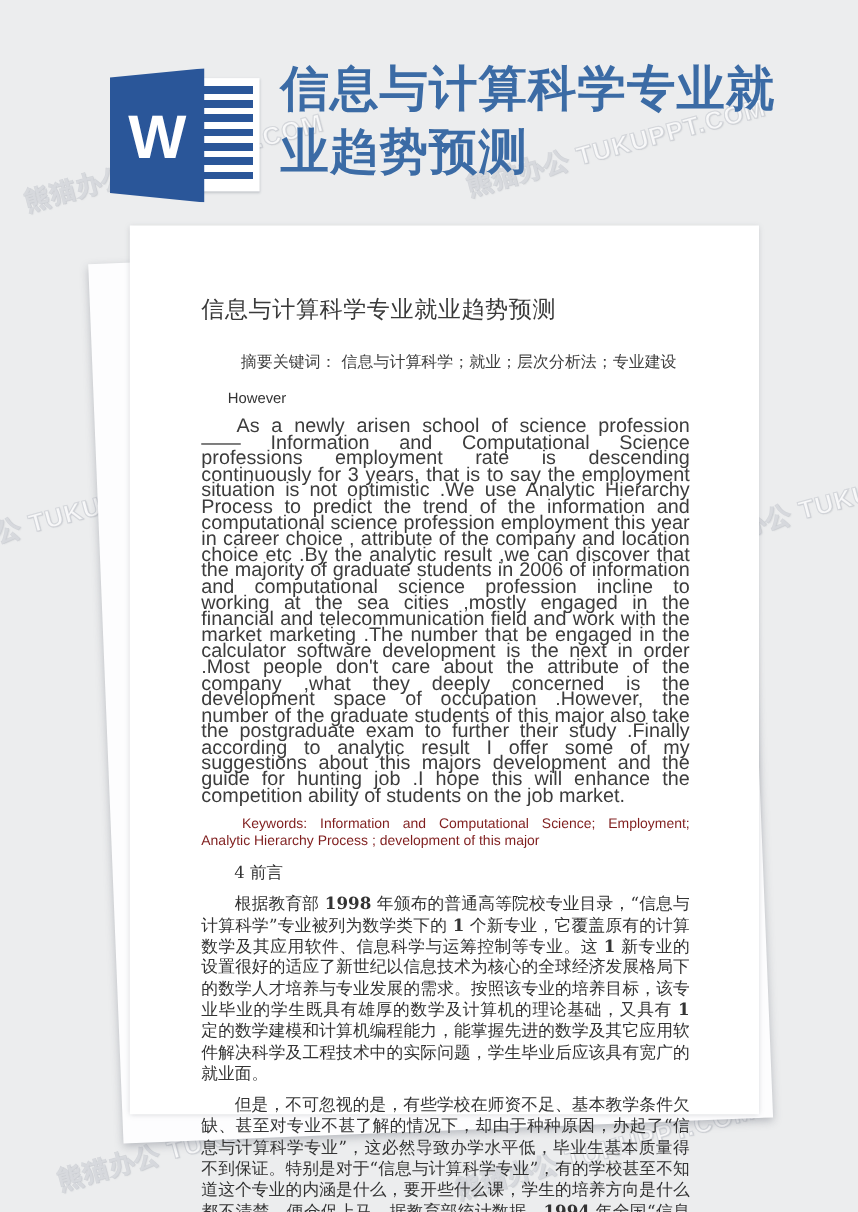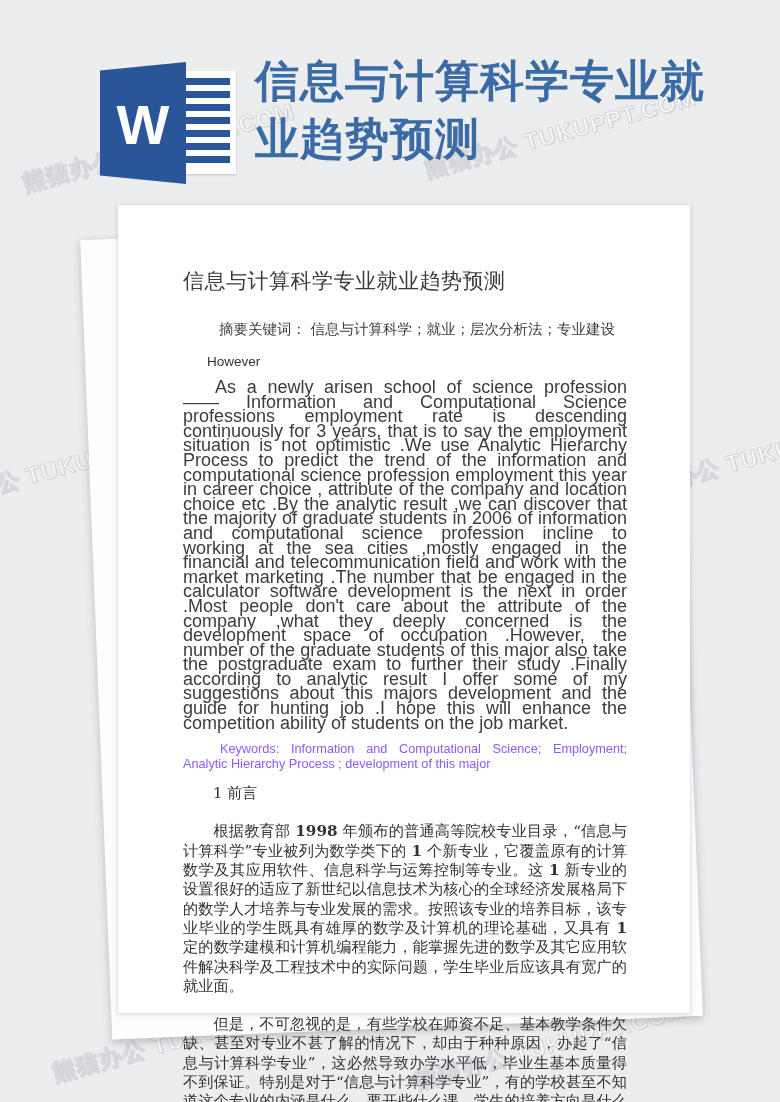--- a/index.html
+++ b/index.html
@@ -99,32 +99,32 @@
   .en-para {
     margin-top: 11px;
     font-size: 18px; line-height: 14.6px;
     color: #3c3c3c;
     text-align: justify;
     text-indent: 32px;
   }
   .kw-para {
     margin-top: 12px;
     font-size: 12.7px; line-height: 14.6px;
-    color: #8b5cf6;
+    color: #7f1d1d;
     text-align: justify;
     text-indent: 37px;
   }
   .section-heading {
     margin-top: 13px;
     font-family: "DejaVu Serif", "Liberation Serif", serif;
     font-size: 15px; color: #333333;
     text-indent: 30px;
   }
   .cn-para {
-    margin-top: 19px;
+    margin-top: 9px;
     font-family: "DejaVu Serif", "Liberation Serif", serif;
     font-size: 15.2px; line-height: 19.3px;
     color: #333333;
     text-align: justify;
     text-indent: 2em;
   }
   .cn-para b { font-weight: bold; }
 </style>
 </head>
 <body>
@@ -151,18 +151,18 @@
   </div>
 
   <div class="page-back"></div>
 
   <div class="page">
     <div class="doc-title">信息与计算科学专业就业趋势预测</div>
     <div class="meta-line">摘要关键词： 信息与计算科学；就业；层次分析法；专业建设</div>
     <div class="abstract-label">However</div>
     <div class="en-para">As a newly arisen school of science profession —— Information and Computational Science professions   employment rate is descending continuously for 3 years, that is to say the employment situation is not optimistic .We use Analytic Hierarchy Process to predict the trend of the information and computational science profession employment this year in career choice , attribute of the company and location choice etc .By the analytic result ,we can discover that the majority of  graduate students in 2006 of information and computational science profession incline to working at the sea cities ,mostly engaged in the financial and telecommunication field and work with the market marketing .The number that be engaged in the calculator software development is the next in order .Most people don't care about the attribute of the company ,what they deeply concerned is the development space of occupation .However, the number of the graduate students of this major also take the postgraduate exam to further their study .Finally according to analytic result I offer some of my suggestions about this   majors development and the guide for hunting job .I hope this will enhance the competition ability of students on the job market.</div>
     <div class="kw-para">Keywords:   Information and Computational Science; Employment; Analytic Hierarchy Process ; development of this major</div>
-    <div class="section-heading">1 前言</div>
+    <div class="section-heading">4 前言</div>
     <div class="cn-para"><span>根据教育部 </span><b>1998</b><span> 年颁布的普通高等院校专业目录，“信息与计算科学”专业被列为数学类下的 </span><b>1</b><span> 个新专业，它覆盖原有的计算数学及其应用软件、信息科学与运筹控制等专业。这 </span><b>1</b><span> 新专业的设置很好的适应了新世纪以信息技术为核心的全球经济发展格局下的数学人才培养与专业发展的需求。按照该专业的培养目标，该专业毕业的学生既具有雄厚的数学及计算机的理论基础，又具有 </span><b>1</b><span> 定的数学建模和计算机编程能力，能掌握先进的数学及其它应用软件解决科学及工程技术中的实际问题，学生毕业后应该具有宽广的就业面。</span></div>
     <div class="cn-para"><span>但是，不可忽视的是，有些学校在师资不足、基本教学条件欠缺、甚至对专业不甚了解的情况下，却由于种种原因，办起了“信息与计算科学专业”，这必然导致办学水平低，毕业生基本质量得不到保证。特别是对于“信息与计算科学专业”，有的学校甚至不知道这个专业的内涵是什么，要开些什么课，学生的培养方向是什么都不清楚，便仓促上马。据教育部统计数据，</span><b>1994</b><span> 年全国“信息与计算科学专业”专业点已达到 </span><b>475</b><span> 个，首次超过“数学与应用数学专业”专业点的数目，其中有些学校连主干课程都难以开齐，何谈教学质量？最近社会上已经</span></div>
   </div>
 
 </div>
 
 </body></html>

